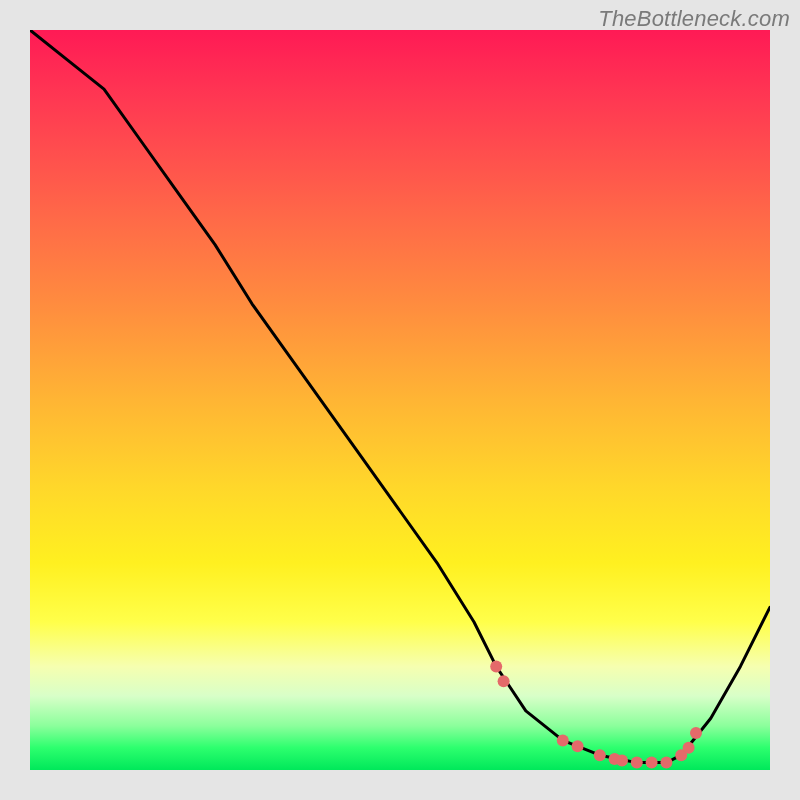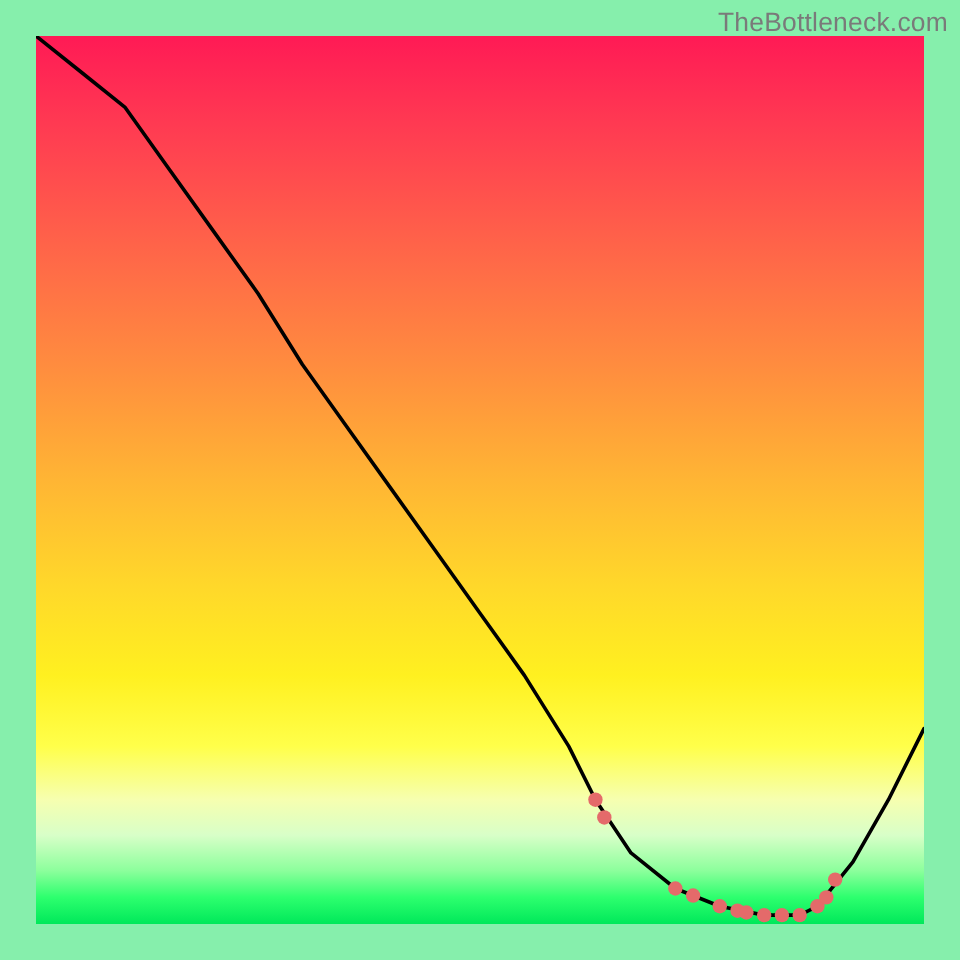--- a/index.html
+++ b/index.html
@@ -8,21 +8,22 @@
     width: 800px;
     height: 800px;
     background: #000;
     overflow: hidden;
     font-family: Arial, Helvetica, sans-serif;
   }
   .outer {
     position: relative;
     width: 800px;
     height: 800px;
-    background: #86efac;
+    background: #e5e5e5;
+    font-style: italic;
   }
   .plot-area {
     position: absolute;
     left: 30px;
     top: 30px;
     width: 740px;
     height: 740px;
     
     background: linear-gradient(
       to bottom,

